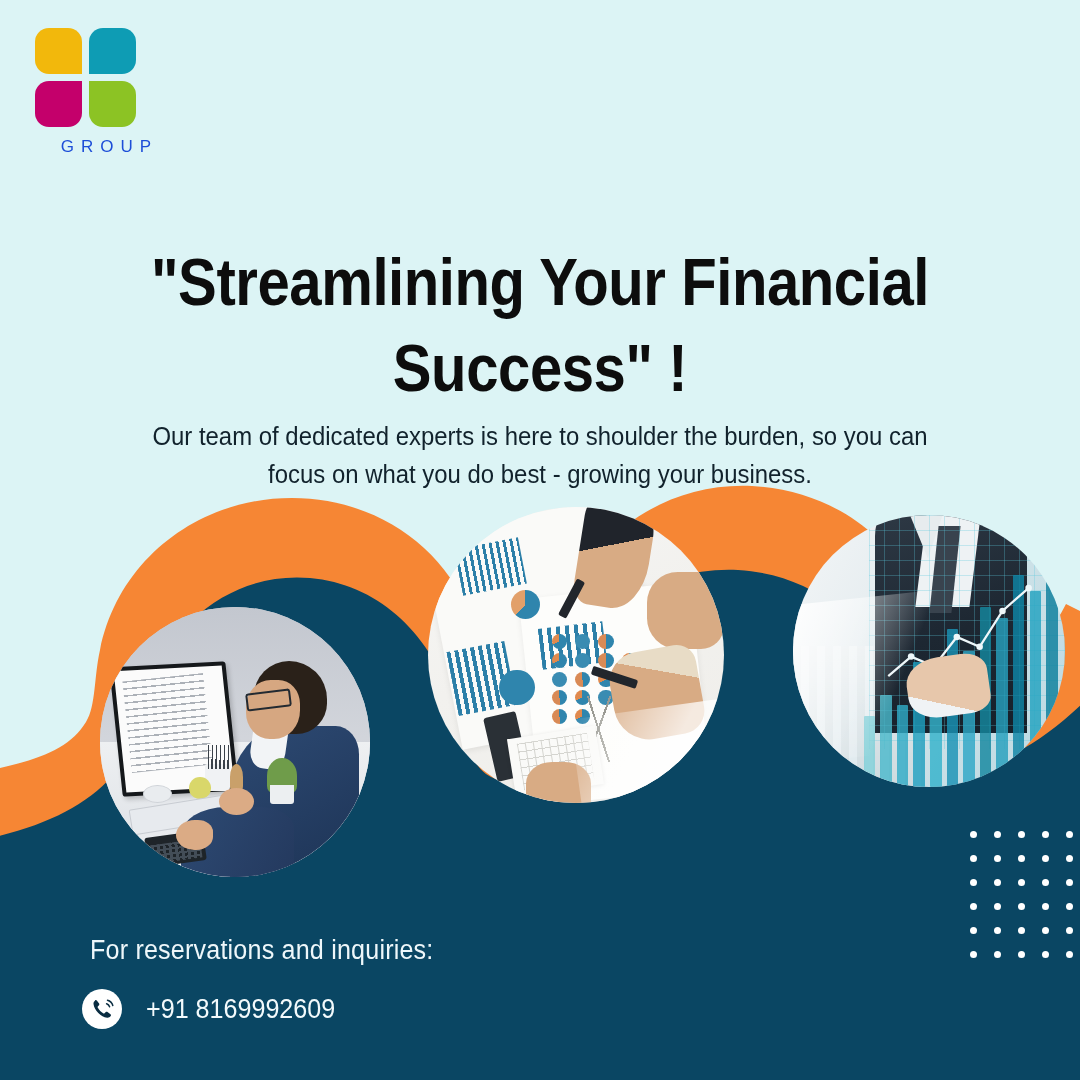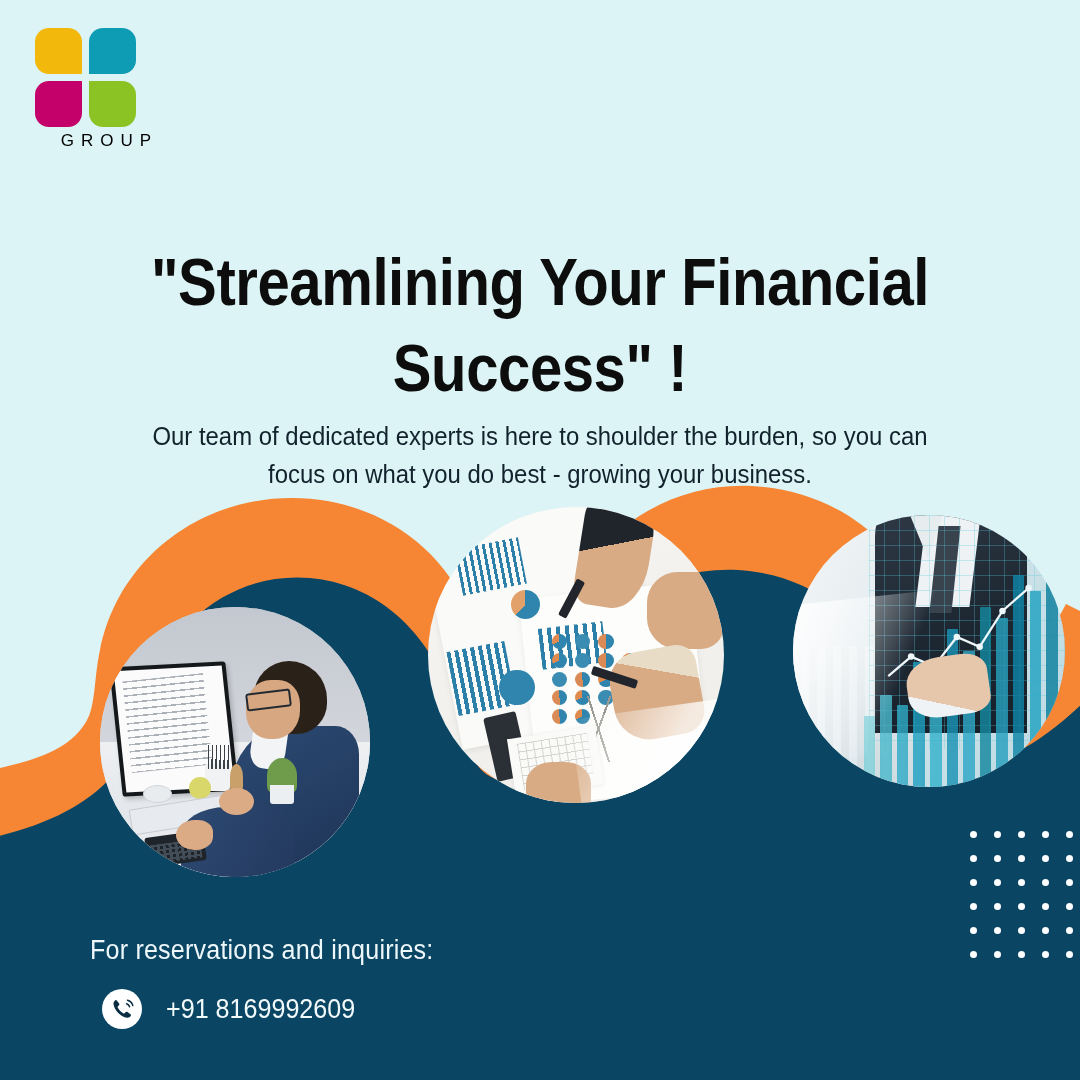--- a/index.html
+++ b/index.html
@@ -20,22 +20,22 @@
   .p-tl{left:0;top:0;background:#f2b80c;border-radius:14px 14px 0 14px;}
   .p-tr{left:54px;top:0;background:#0e9cb4;border-radius:14px 14px 14px 0;}
   .p-bl{left:0;top:53px;background:#c4006b;border-radius:14px 0 14px 14px;}
   .p-br{left:54px;top:53px;background:#8cc324;border-radius:0 14px 14px 14px;}
   .logo-tsp{
     font-family:"Liberation Serif", serif;font-weight:bold;
     font-size:40px;letter-spacing:1px;color:#1d2a33;
     text-align:center;line-height:1;margin-top:12px;padding-left:4px;
   }
   .logo-group{
-    font-size:17px;letter-spacing:7px;color:#000000;
-    text-align:center;margin-top:3px;padding-left:9px;font-weight:400;
+    font-size:17px;letter-spacing:7px;color:#1d4ed8;
+    text-align:center;margin-top:9px;padding-left:9px;font-weight:400;
   }
 
   
   #headline{
     position:absolute;left:90px;top:196px;width:900px;
     text-align:center;color:#0d0d0d;
     font-family:"Liberation Sans Narrow","Liberation Sans",sans-serif;
     font-weight:bold;font-size:66px;line-height:1.3;
     letter-spacing:-0.5px;
     transform:scaleX(0.88);transform-origin:center top;
@@ -206,21 +206,21 @@
     display:block;margin:8px auto auto 4px;}
 
   
   #footer{position:absolute;left:0;top:925px;width:1080px;height:155px;}
   .foot-title{
     position:absolute;left:90px;top:10px;color:#eef7fa;
     font-size:27px;font-weight:500;letter-spacing:.2px;
     transform:scaleX(0.93);transform-origin:left top;
   }
   .foot-row{position:absolute;top:62px;display:flex;align-items:center;}
-  #foot-phone{left:100px;}
+  #foot-phone{left:80px;}
   #foot-web{left:625px;}
   .foot-text{
     color:#f3fafc;font-size:27px;font-weight:500;margin-left:22px;
     transform:scaleX(0.93);transform-origin:left center;white-space:nowrap;
   }
   .ico{width:44px;height:44px;flex:0 0 44px;}
 </style>
 </head>
 <body>
 

